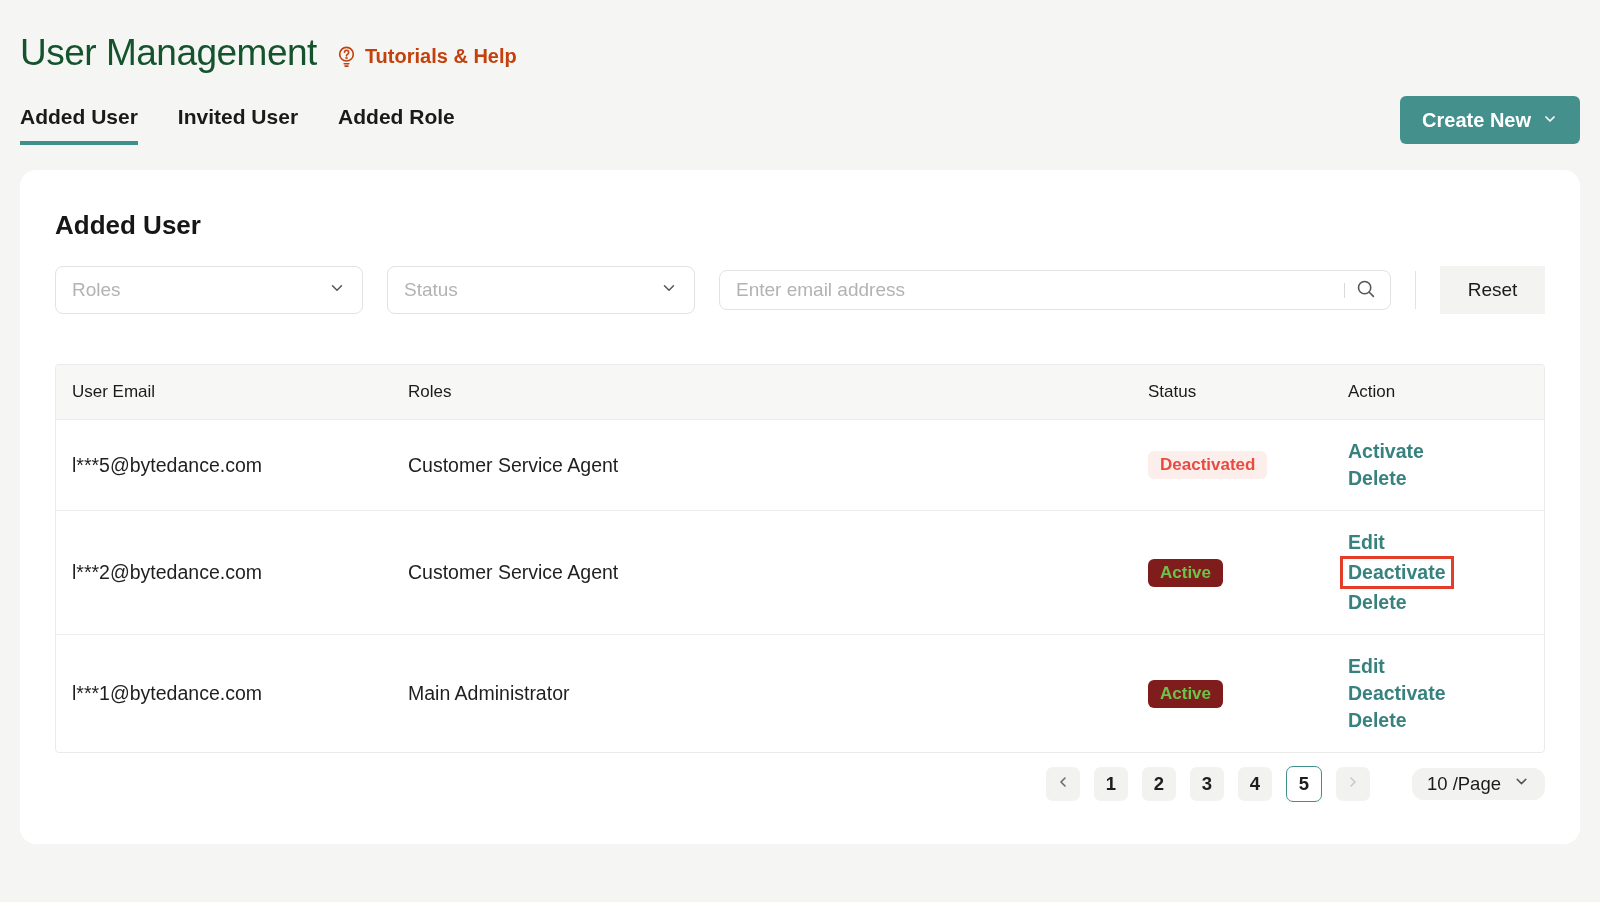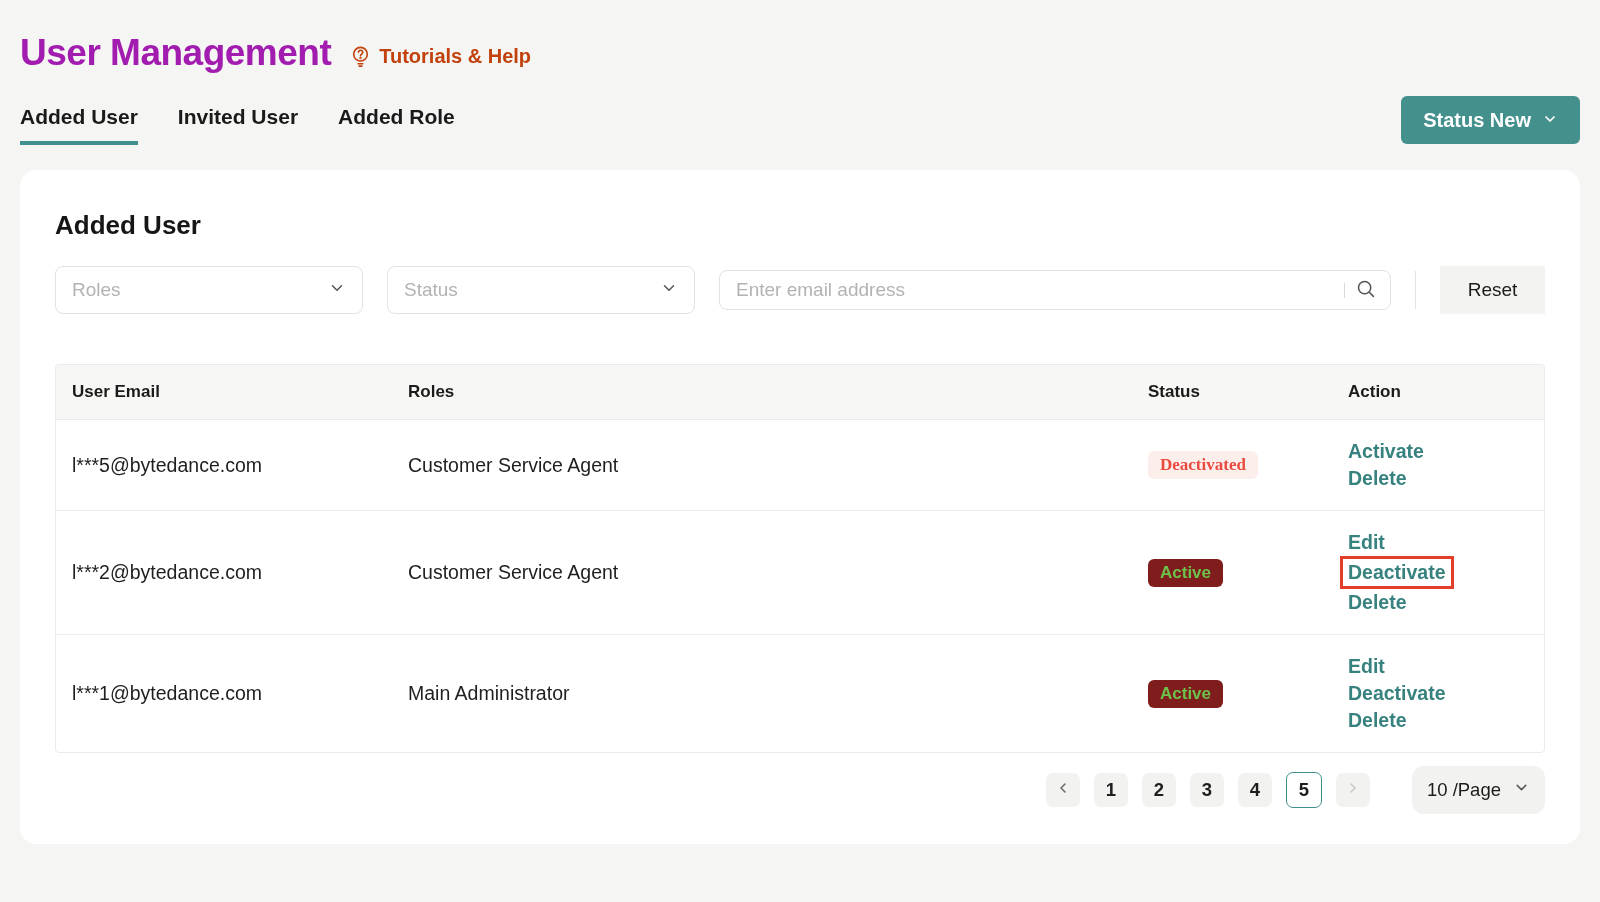--- a/index.html
+++ b/index.html
@@ -7,21 +7,21 @@
   body {
     background:#f5f5f3;
     font-family:"Liberation Sans", sans-serif;
     color:#1c1c1c;
     overflow:hidden;
   }
   .page { padding:0 20px; }
 
   
   .page-header { display:flex; align-items:center; gap:18px; padding-top:32px; }
-  .page-title { font-size:37px; font-weight:700; letter-spacing:-0.5px; color:#a21caf; }
+  .page-title { font-size:37px; font-weight:400; letter-spacing:-0.5px; color:#14532d; }
   .help-link { display:flex; align-items:center; gap:7px; color:#c2410c; font-size:20px; font-weight:600; cursor:pointer; text-decoration:none; margin-top:6px; }
   .help-link svg { display:block; }
 
   
   .tabs-row { display:flex; align-items:flex-end; margin-top:22px; }
   .tabs { display:flex; gap:40px; }
   .tab { font-size:21px; font-weight:700; color:#1a1a1a; padding-bottom:12px; border-bottom:4px solid transparent; cursor:pointer; }
   .tab.active { border-bottom-color:#3f908c; }
   .create-btn {
     margin-left:auto; margin-bottom:1px;
@@ -63,52 +63,52 @@
   .reset-btn {
     width:105px; height:48px; background:#f3f3f1; border:none; border-radius:0;
     font-family:inherit; font-size:19px; font-weight:500; color:#1b1b1b; cursor:pointer; flex:none;
   }
 
   
   table { width:100%; margin-top:50px; border-collapse:collapse; }
   .table-wrap { border:1px solid #eaeae8; border-radius:4px; margin-top:50px; overflow:hidden; }
   .table-wrap table { margin-top:0; }
   th {
-    background:#f7f7f5; text-align:left; font-size:17px; font-weight:700; color:#1b1b1b;
+    background:#f7f7f5; text-align:left; font-size:17px; font-weight:400; color:#1b1b1b;
     padding:17px 16px; border-bottom:1px solid #eaeae8;
   }
   td { padding:18px 16px; font-size:19.5px; color:#1f1f1f; border-bottom:1px solid #ededeb; vertical-align:middle; }
   tbody tr:last-child td { border-bottom:none; }
   col.c-email { width:336px; }
   col.c-status { width:200px; }
   col.c-action { width:212px; }
 
   .badge { display:inline-block; padding:4px 12px; border-radius:6px; font-size:17px; font-weight:600; }
-  .badge-deactivated { color:#e94b40; background:#fceeeb;font-family:Liberation Serif, serif; }
+  .badge-deactivated { color:#e94b40; background:#fceeeb; }
   .badge-active { color:#6cc24a; background:#7f1d1d; }
 
   .actions-cell a {
     display:block; width:fit-content;
     color:#37827e; font-size:19.5px; font-weight:700; line-height:27px;
     text-decoration:none; cursor:pointer;
   }
   .highlight-box { border:3px solid #e43e2b; padding:0 5px; margin-left:-8px; }
 
   
   .pagination { display:flex; justify-content:flex-end; align-items:center; gap:14px; margin-top:13px; }
   .pg-btn {
     width:34px; height:34px; border-radius:7px; background:#f2f2f0; border:none;
     font-family:inherit; font-size:18.5px; font-weight:600; color:#1e1e1e;
     display:flex; align-items:center; justify-content:center; cursor:pointer;
   }
   .pg-btn.current { background:#fff; border:1px solid #3f908c; width:36px; height:36px; }
   .pg-btn svg { color:#6b6b6b; }
   .pg-btn.disabled svg { color:#c9c9c7; }
   .page-size {
-    margin-left:28px; height:48px; background:#f2f2f0; border-radius:12px;
+    margin-left:28px; height:32px; background:#f2f2f0; border-radius:12px;
     padding:0 15px; display:flex; align-items:center; gap:12px;
     font-size:18.5px; color:#1b1b1b; cursor:pointer;
   }
   .page-size svg { color:#555; }
 </style>
 </head>
 <body>
 
 <div class="page">
 
@@ -128,21 +128,21 @@
     </a>
   </div>
 
   <div class="tabs-row">
     <div class="tabs">
       <div class="tab active">Added User</div>
       <div class="tab">Invited User</div>
       <div class="tab">Added Role</div>
     </div>
     <button class="create-btn">
-      <span>Status New</span>
+      <span>Create New</span>
       <span>
         <svg width="16" height="16" viewBox="0 0 24 24" fill="none" stroke="#ffffff" stroke-width="2.6" stroke-linecap="round" stroke-linejoin="round">
             <path d="M6 9l6 6 6-6"></path>
           </svg>
       </span>
     </button>
   </div>
 
   <div class="card">
     <h2 class="card-title">Added User</h2>

